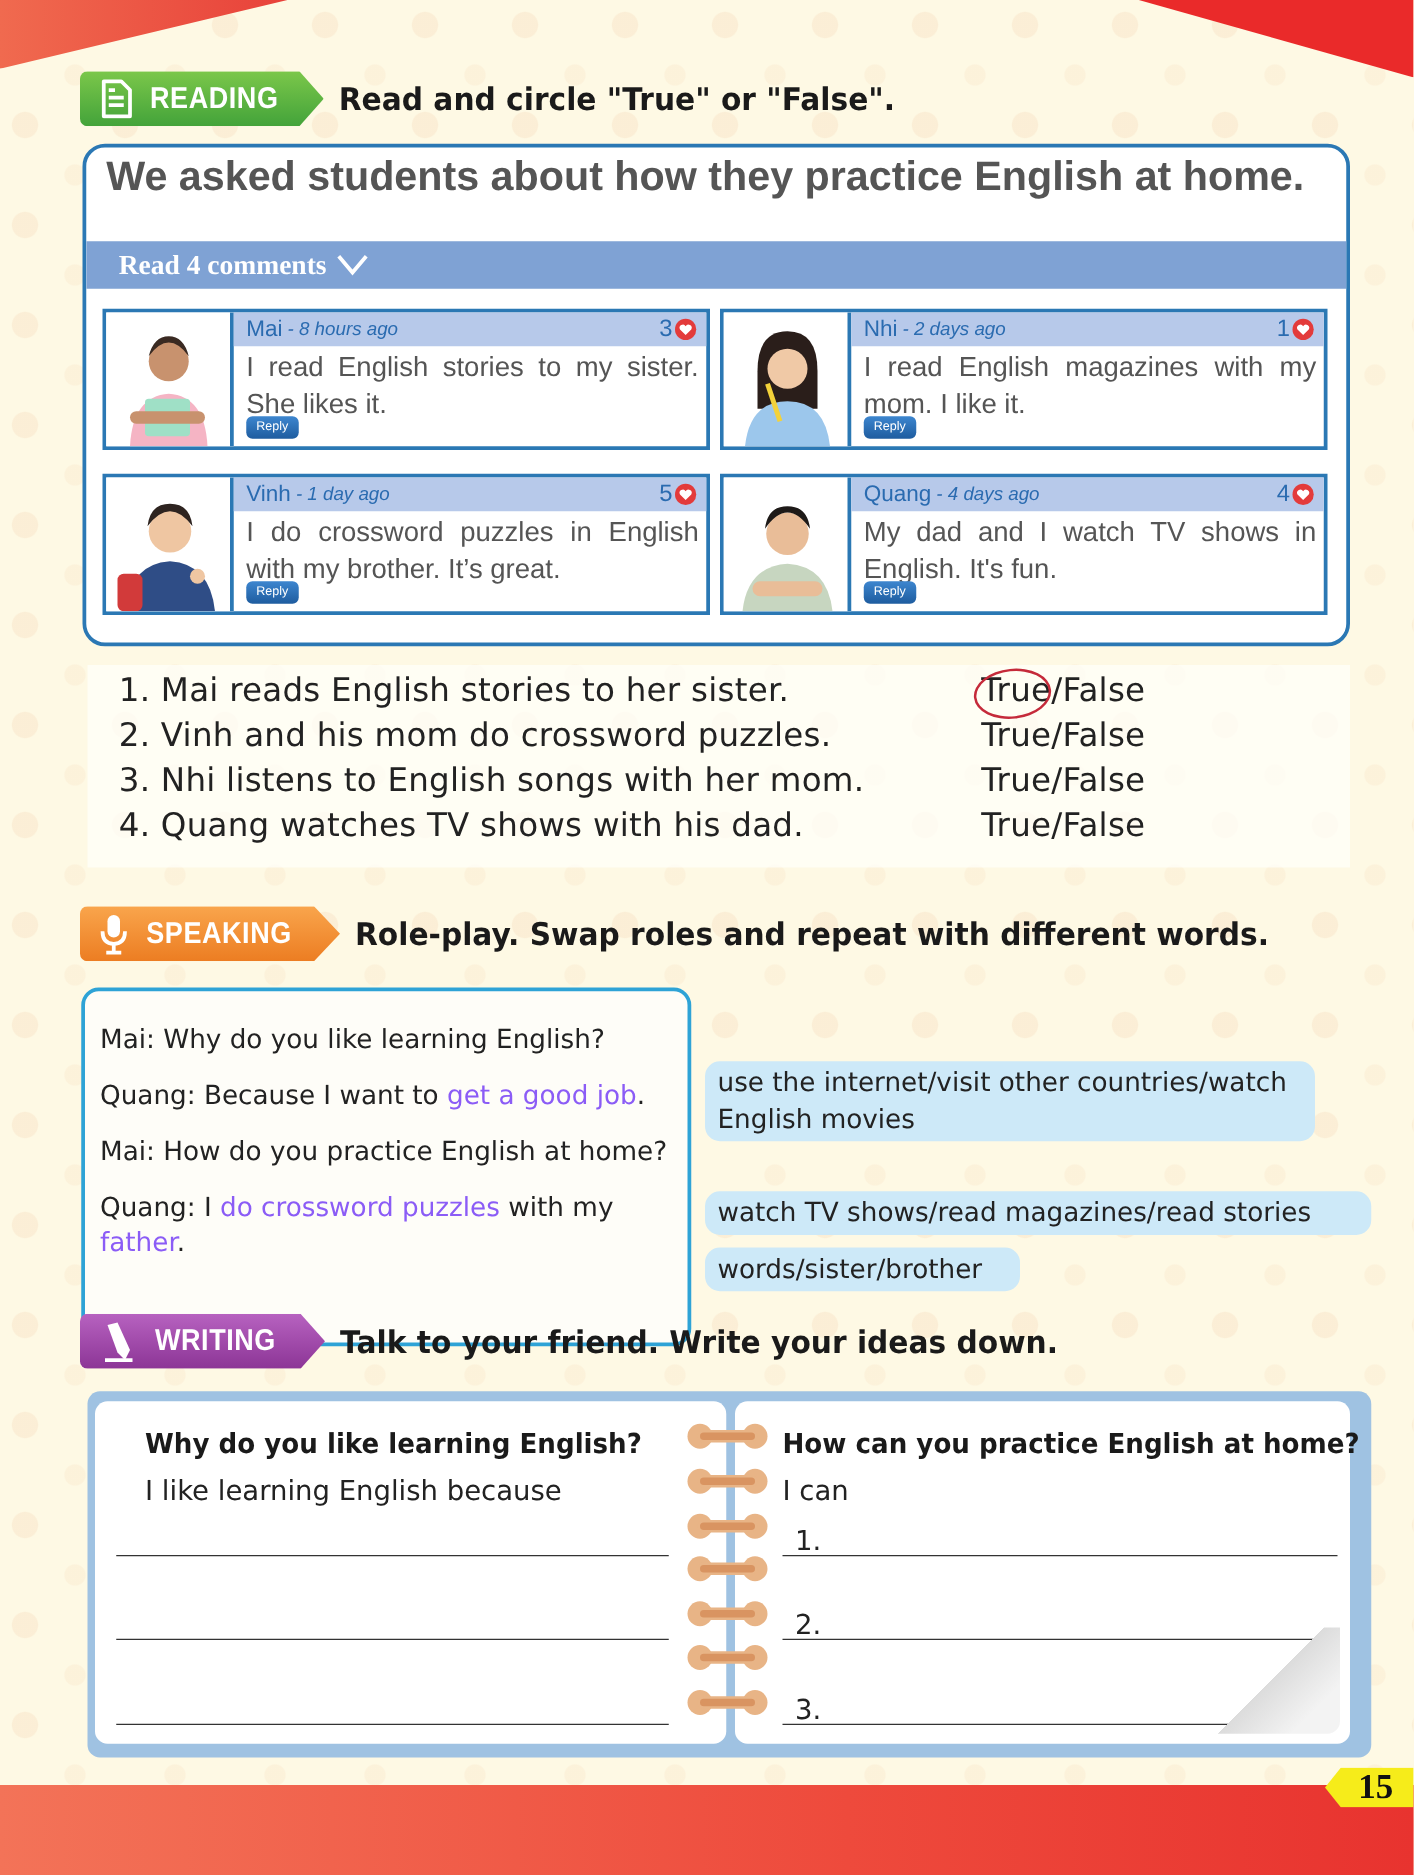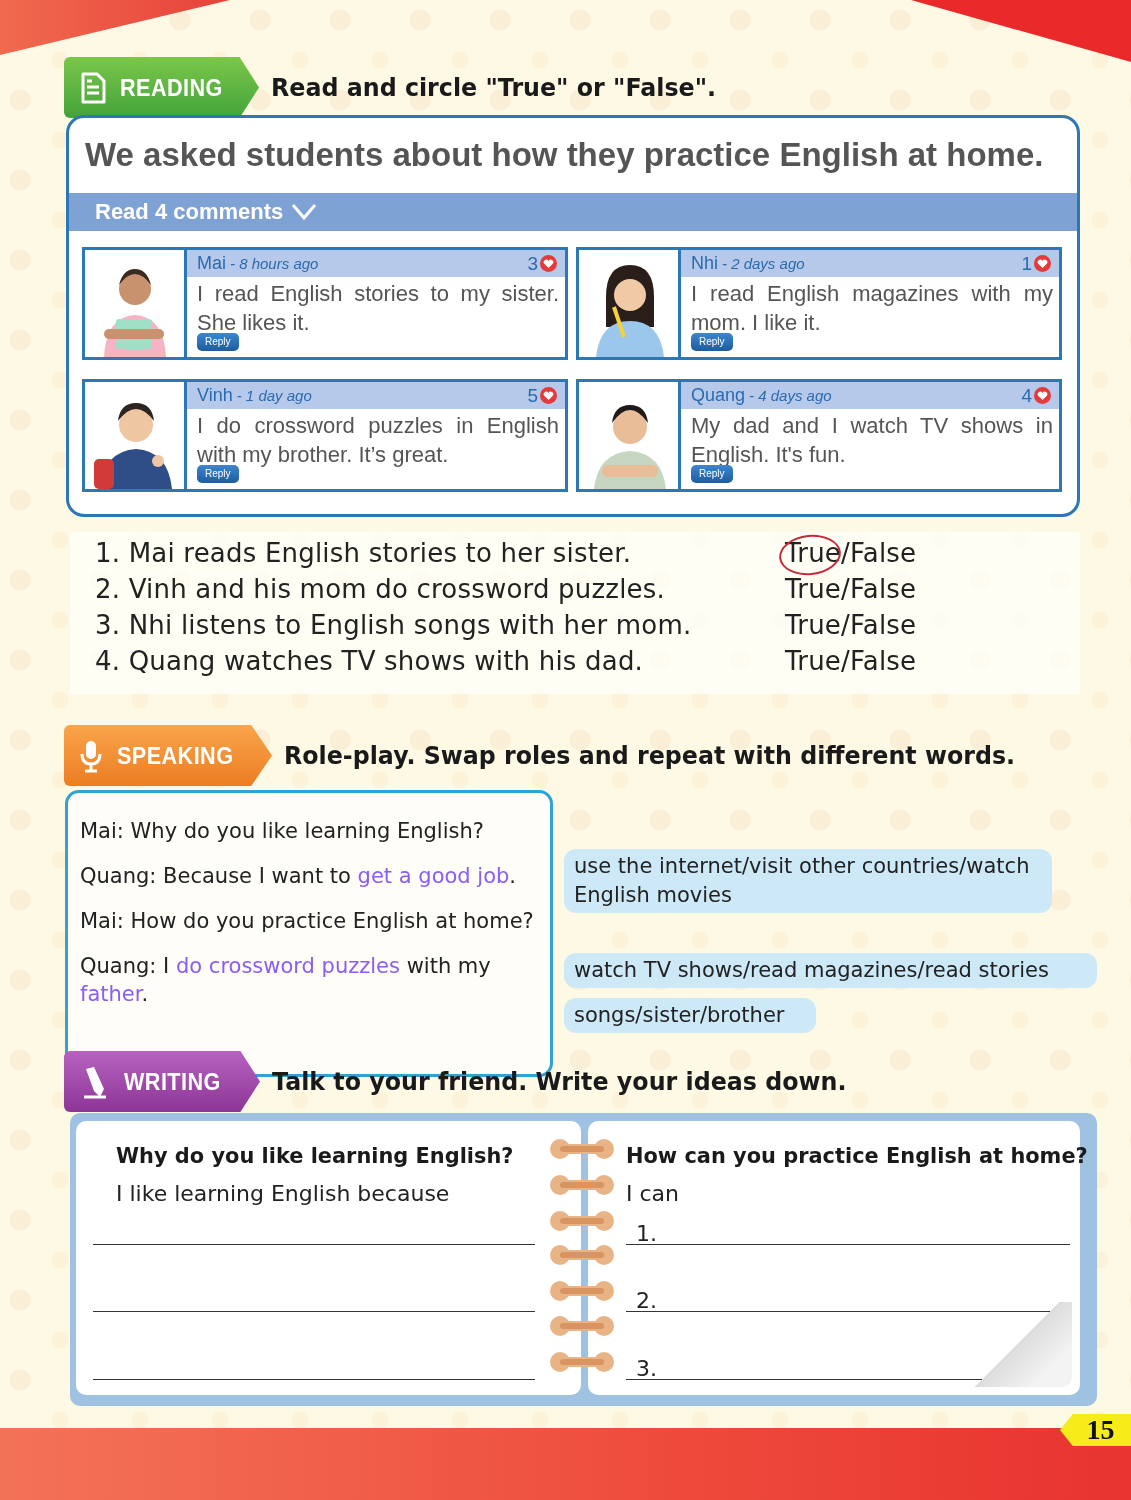--- a/index.html
+++ b/index.html
@@ -38,21 +38,21 @@
     background: #f6ec1a;
     clip-path: polygon(18% 0, 100% 0, 100% 100%, 18% 100%, 0 50%);
     font-family: Liberation Serif, serif; font-weight: bold; font-size: 28px;
     display: flex; align-items: center; justify-content: center; padding-left: 10px;
     color: #111;
   }
 
   
   .banner { position: absolute; display: flex; align-items: center; }
   .banner .tag {
-    position: relative; height: 61px; display: flex; align-items: center;
+    position: relative; height: 44px; display: flex; align-items: center;
     padding-left: 14px; padding-right: 26px;
     clip-path: polygon(0 0, 90% 0, 100% 50%, 90% 100%, 0 100%);
     border-radius: 6px 0 0 6px;
   }
   .banner .tag .icon-box {
     width: 34px; height: 34px; display: flex; align-items: center; justify-content: center;
     margin-right: 12px;
   }
   .banner .tag .tag-label {
     font-family: "Liberation Sans", sans-serif; font-weight: bold; font-size: 24px;
@@ -66,28 +66,28 @@
   .tag-reading { background: linear-gradient(#7bc74a, #43a33a); width: 195px; }
   .tag-speaking { background: linear-gradient(#f9a54c, #ec7d22); width: 208px; }
   .tag-writing { background: linear-gradient(#b762c0, #8c3596); width: 196px; }
 
   
   .reading-card {
     position: absolute; left: 66px; top: 115px; width: 1014px; height: 402px;
     background: #fff; border: 3px solid #2b78b4; border-radius: 18px; overflow: hidden;
   }
   .reading-card .card-title {
-    position: absolute; left: 16px; top: 18px;
+    position: absolute; left: 16px; top: 4px;
     font-family: "Liberation Sans", sans-serif; font-weight: bold; font-size: 33px; color: #555;
     white-space: nowrap;
   }
   .reading-card .comments-bar {
     position: absolute; left: 0; right: 0; top: 75px; height: 38px; background: #7fa2d4;
     display: flex; align-items: center; padding-left: 26px;
-    font-family: Liberation Sans, sans-serif; font-weight: bold; font-size: 22px; color: #fff;
+    font-family: Liberation Serif, serif; font-weight: bold; font-size: 22px; color: #fff;
   }
   .comments-bar .chev { margin-left: 8px; width: 26px; height: 20px; }
   .comment {
     position: absolute; width: 486px; height: 113px; border: 3px solid #2b78b4; background: #fff;
     display: flex;
   }
   .comment .photo {
     width: 102px; height: 100%; border-right: 3px solid #2b78b4; background: #fff;
     display: flex; align-items: flex-end; justify-content: center; overflow: hidden;
   }
@@ -359,21 +359,21 @@
 <div class="dialog-box">
   <div class="line"><span>Mai:</span><span> Why do you like learning English?</span></div>
   <div class="line"><span>Quang:</span><span> Because I want to </span><span class="hl">get a good job</span><span>.</span></div>
   <div class="line"><span>Mai:</span><span> How do you practice English at home?</span></div>
   <div class="line" style="height:28px;"><span>Quang:</span><span> I </span><span class="hl">do crossword puzzles</span><span> with my</span></div>
   <div class="line"><span class="hl">father</span><span>.</span></div>
 </div>
 
 <div class="option-pill" style="left:564px; top:849px; width:488px;">use the internet/visit other countries/watch English movies</div>
 <div class="option-pill" style="left:564px; top:953px; width:533px; white-space:nowrap;">watch TV shows/read magazines/read stories</div>
-<div class="option-pill" style="left:564px; top:998px; width:252px; white-space:nowrap;">songs/sister/brother</div>
+<div class="option-pill" style="left:564px; top:998px; width:252px; white-space:nowrap;">words/sister/brother</div>
 
 <div class="banner" style="left:64px; top:1051px;">
   <div class="tag tag-writing">
     <span class="icon-box">
       <svg width="30" height="34" viewBox="0 0 30 34">
           <path d="M6 4 l8 -2 l10 22 l-4 8 l-6 -6z" fill="#fff"></path>
           <line x1="4" y1="32" x2="26" y2="32" stroke="#fff" stroke-width="3"></line>
         </svg>
     </span>
     <span class="tag-label">WRITING</span>

